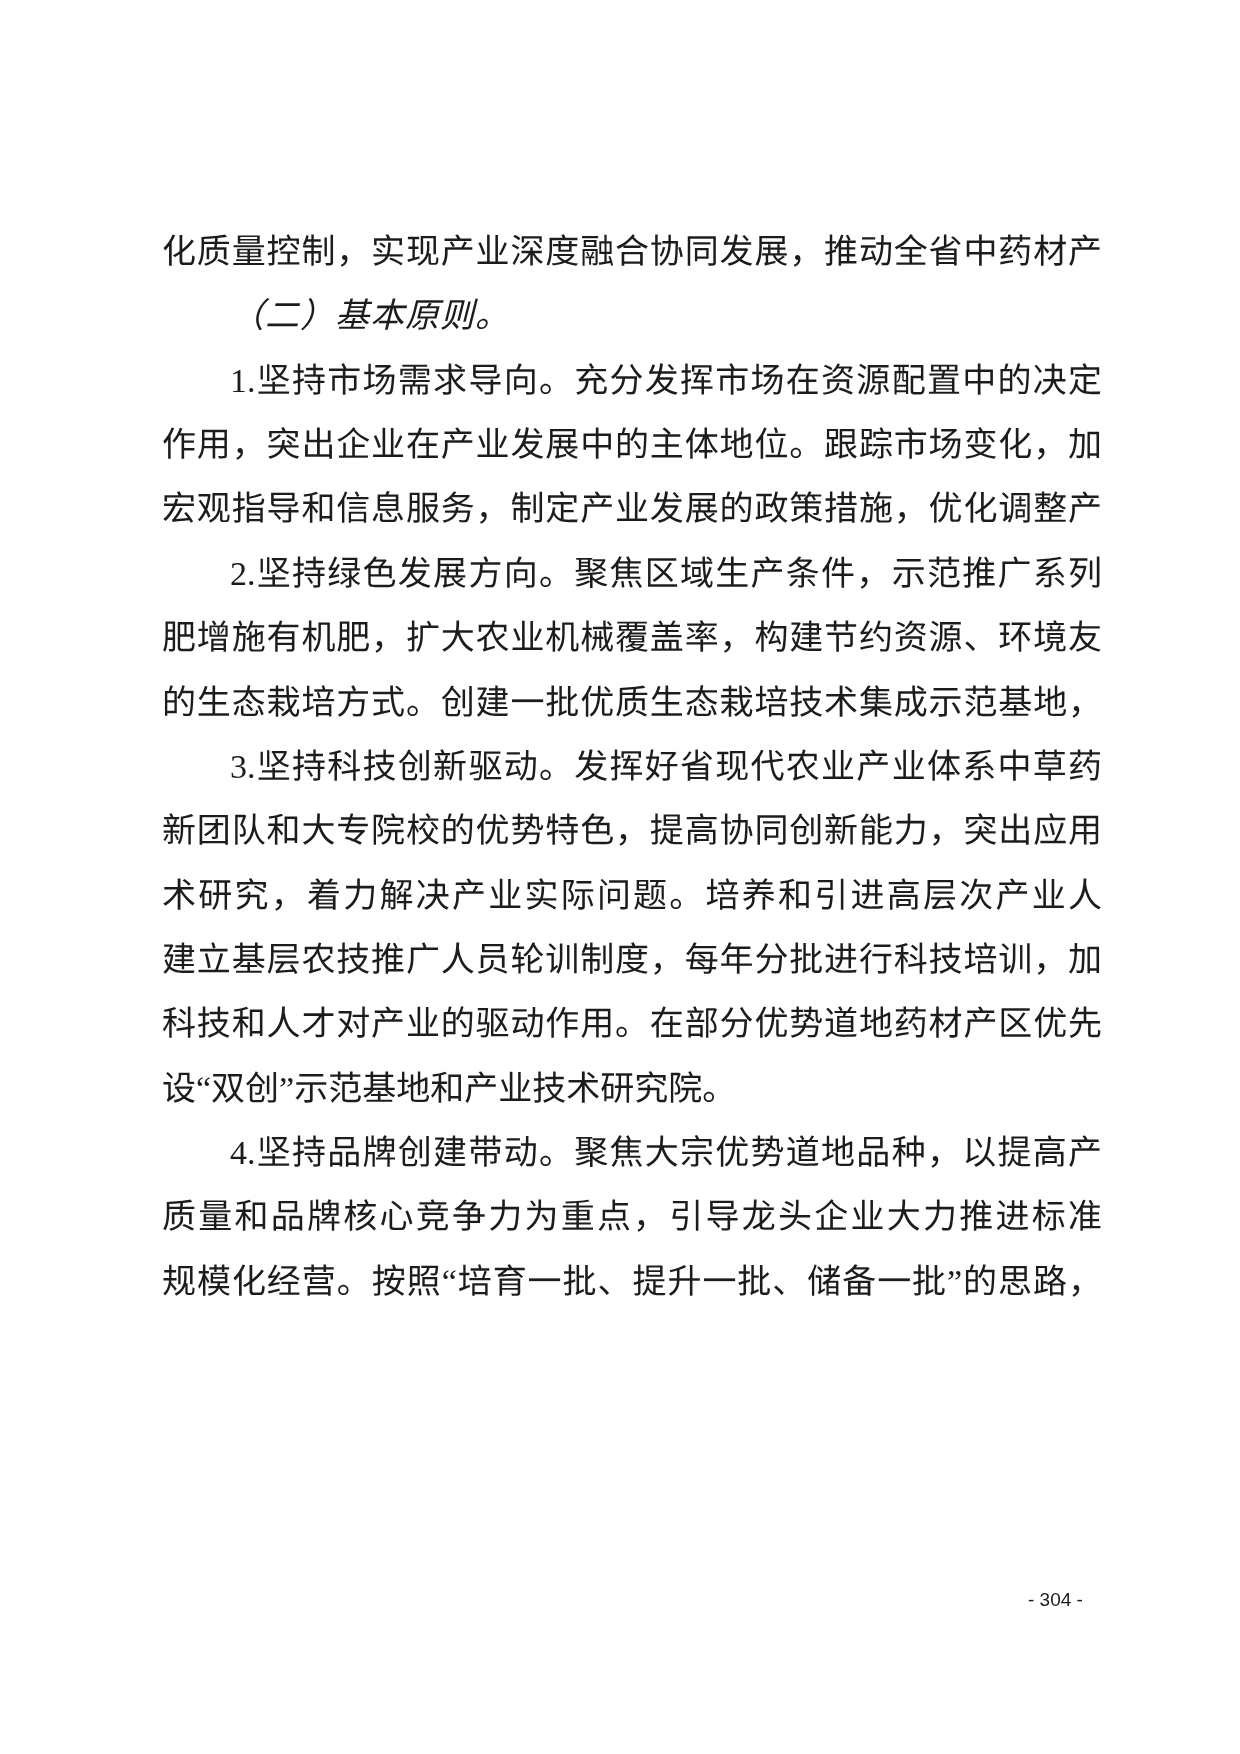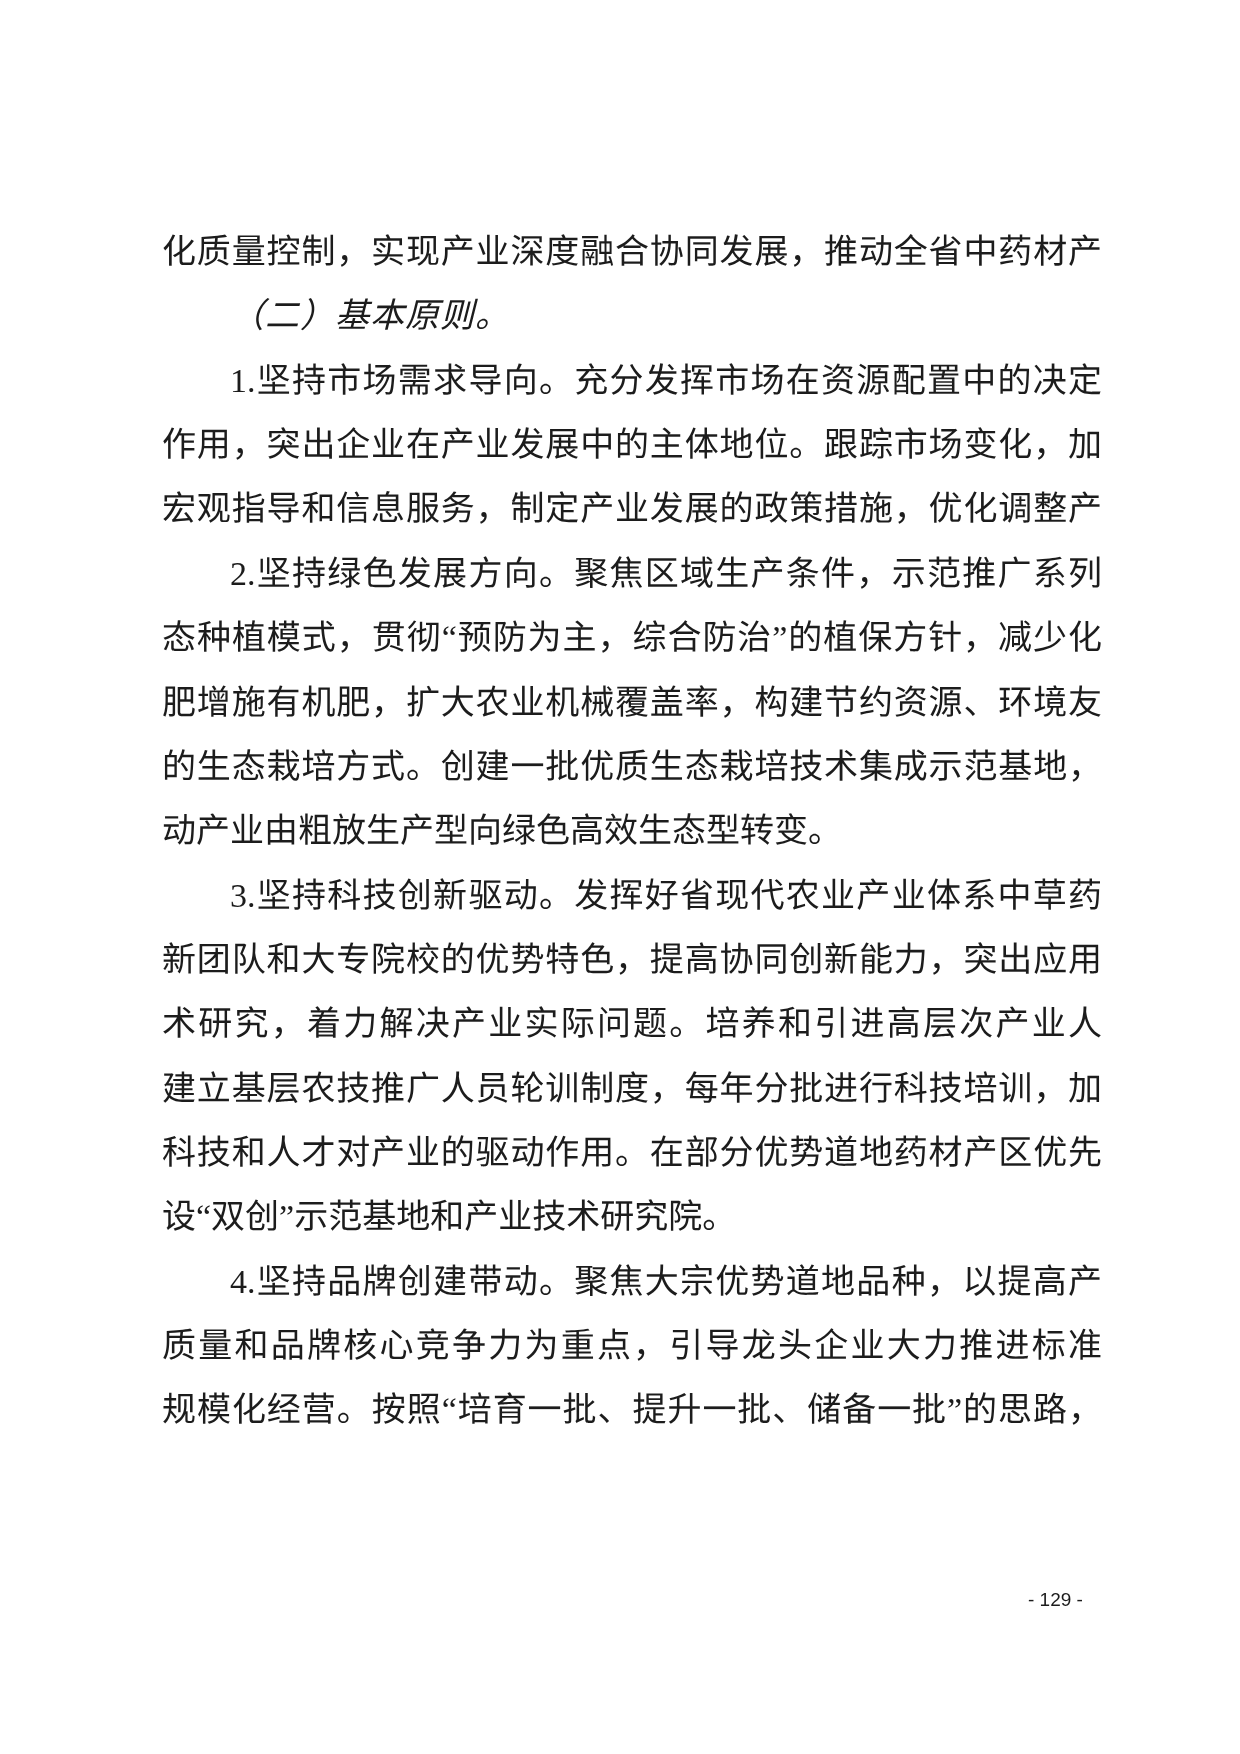--- a/index.html
+++ b/index.html
@@ -60,30 +60,28 @@
 
 <div class="page">
 
   <div class="body-text">
     <div class="line">化质量控制，实现产业深度融合协同发展，推动全省中药材产业</div>
     <div class="line ind end heading">（二）基本原则。</div>
     <div class="line ind">1.坚持市场需求导向。充分发挥市场在资源配置中的决定性</div>
     <div class="line">作用，突出企业在产业发展中的主体地位。跟踪市场变化，加强</div>
     <div class="line">宏观指导和信息服务，制定产业发展的政策措施，优化调整产业</div>
     <div class="line ind">2.坚持绿色发展方向。聚焦区域生产条件，示范推广系列生</div>
-    <div class="line">态种植模式，贯彻“预防为主，综合防治”的植保方针，减少化</div>
     <div class="line">肥增施有机肥，扩大农业机械覆盖率，构建节约资源、环境友好</div>
     <div class="line">的生态栽培方式。创建一批优质生态栽培技术集成示范基地，推</div>
-    <div class="line end">动产业由粗放生产型向绿色高效生态型转变。</div>
     <div class="line ind">3.坚持科技创新驱动。发挥好省现代农业产业体系中草药创</div>
     <div class="line">新团队和大专院校的优势特色，提高协同创新能力，突出应用技</div>
     <div class="line">术研究，着力解决产业实际问题。培养和引进高层次产业人才，</div>
     <div class="line">建立基层农技推广人员轮训制度，每年分批进行科技培训，加强</div>
     <div class="line">科技和人才对产业的驱动作用。在部分优势道地药材产区优先建</div>
     <div class="line end">设“双创”示范基地和产业技术研究院。</div>
     <div class="line ind">4.坚持品牌创建带动。聚焦大宗优势道地品种，以提高产品</div>
     <div class="line">质量和品牌核心竞争力为重点，引导龙头企业大力推进标准化、</div>
     <div class="line">规模化经营。按照“培育一批、提升一批、储备一批”的思路，</div>
   </div>
 
-  <div class="page-number">- 129 -</div>
+  <div class="page-number">- 304 -</div>
 
 </div>
 
 </body></html>

